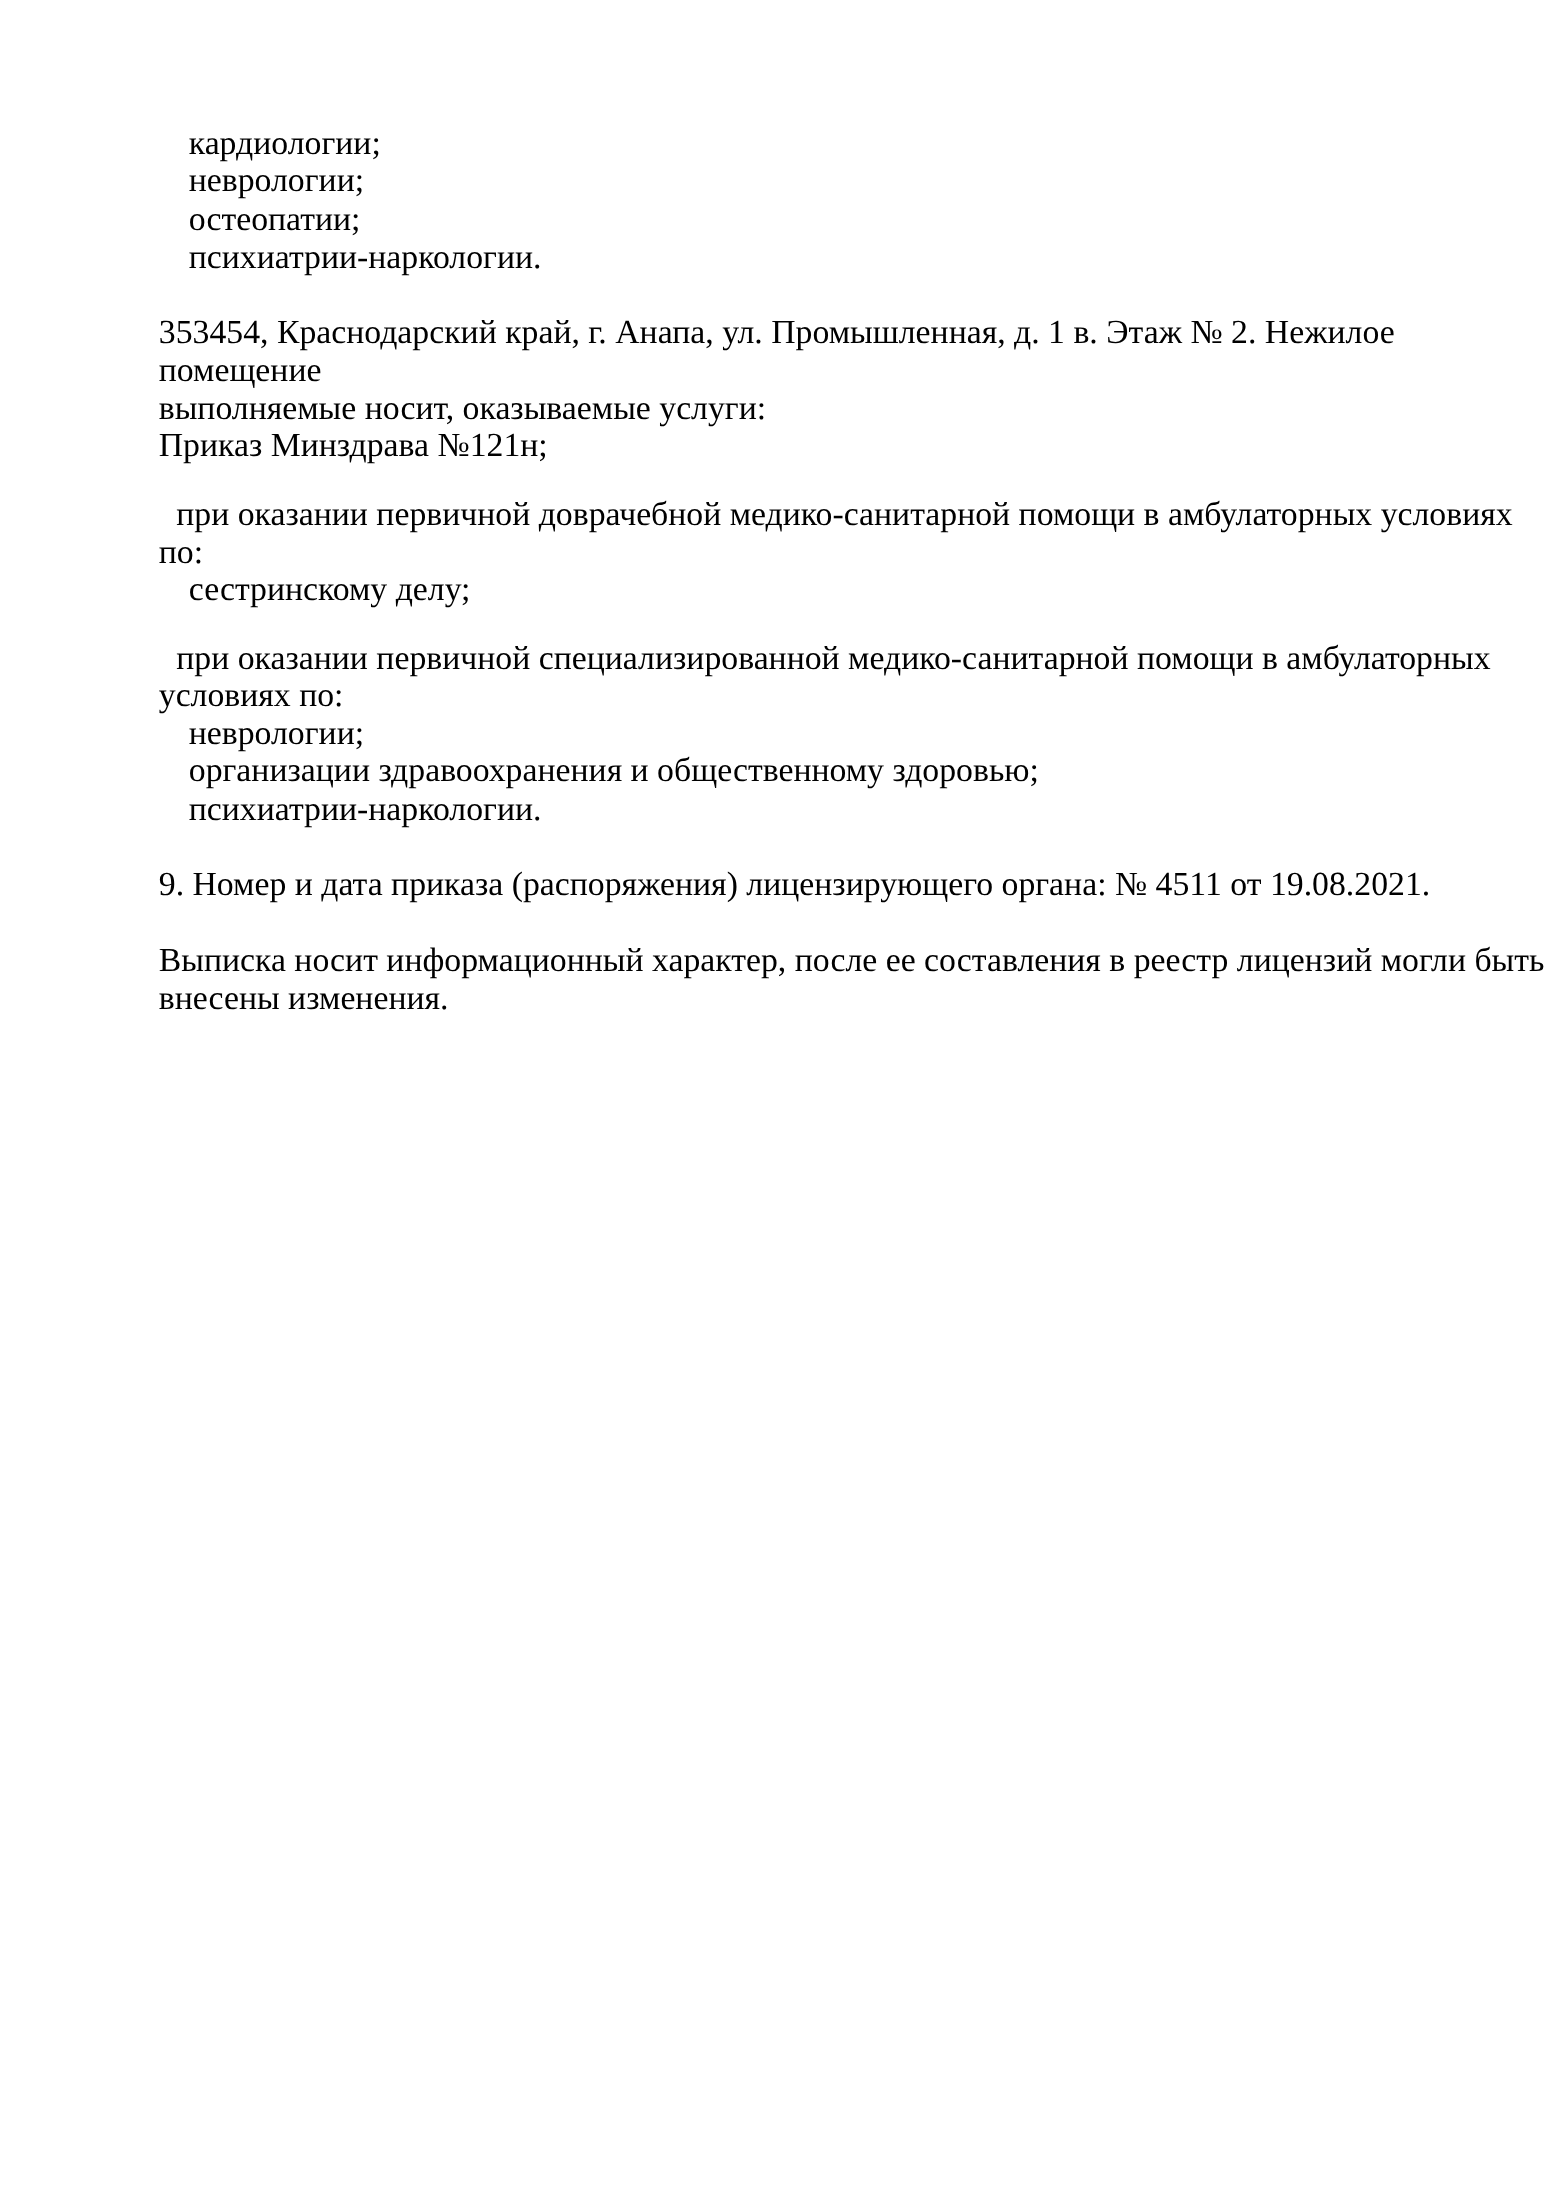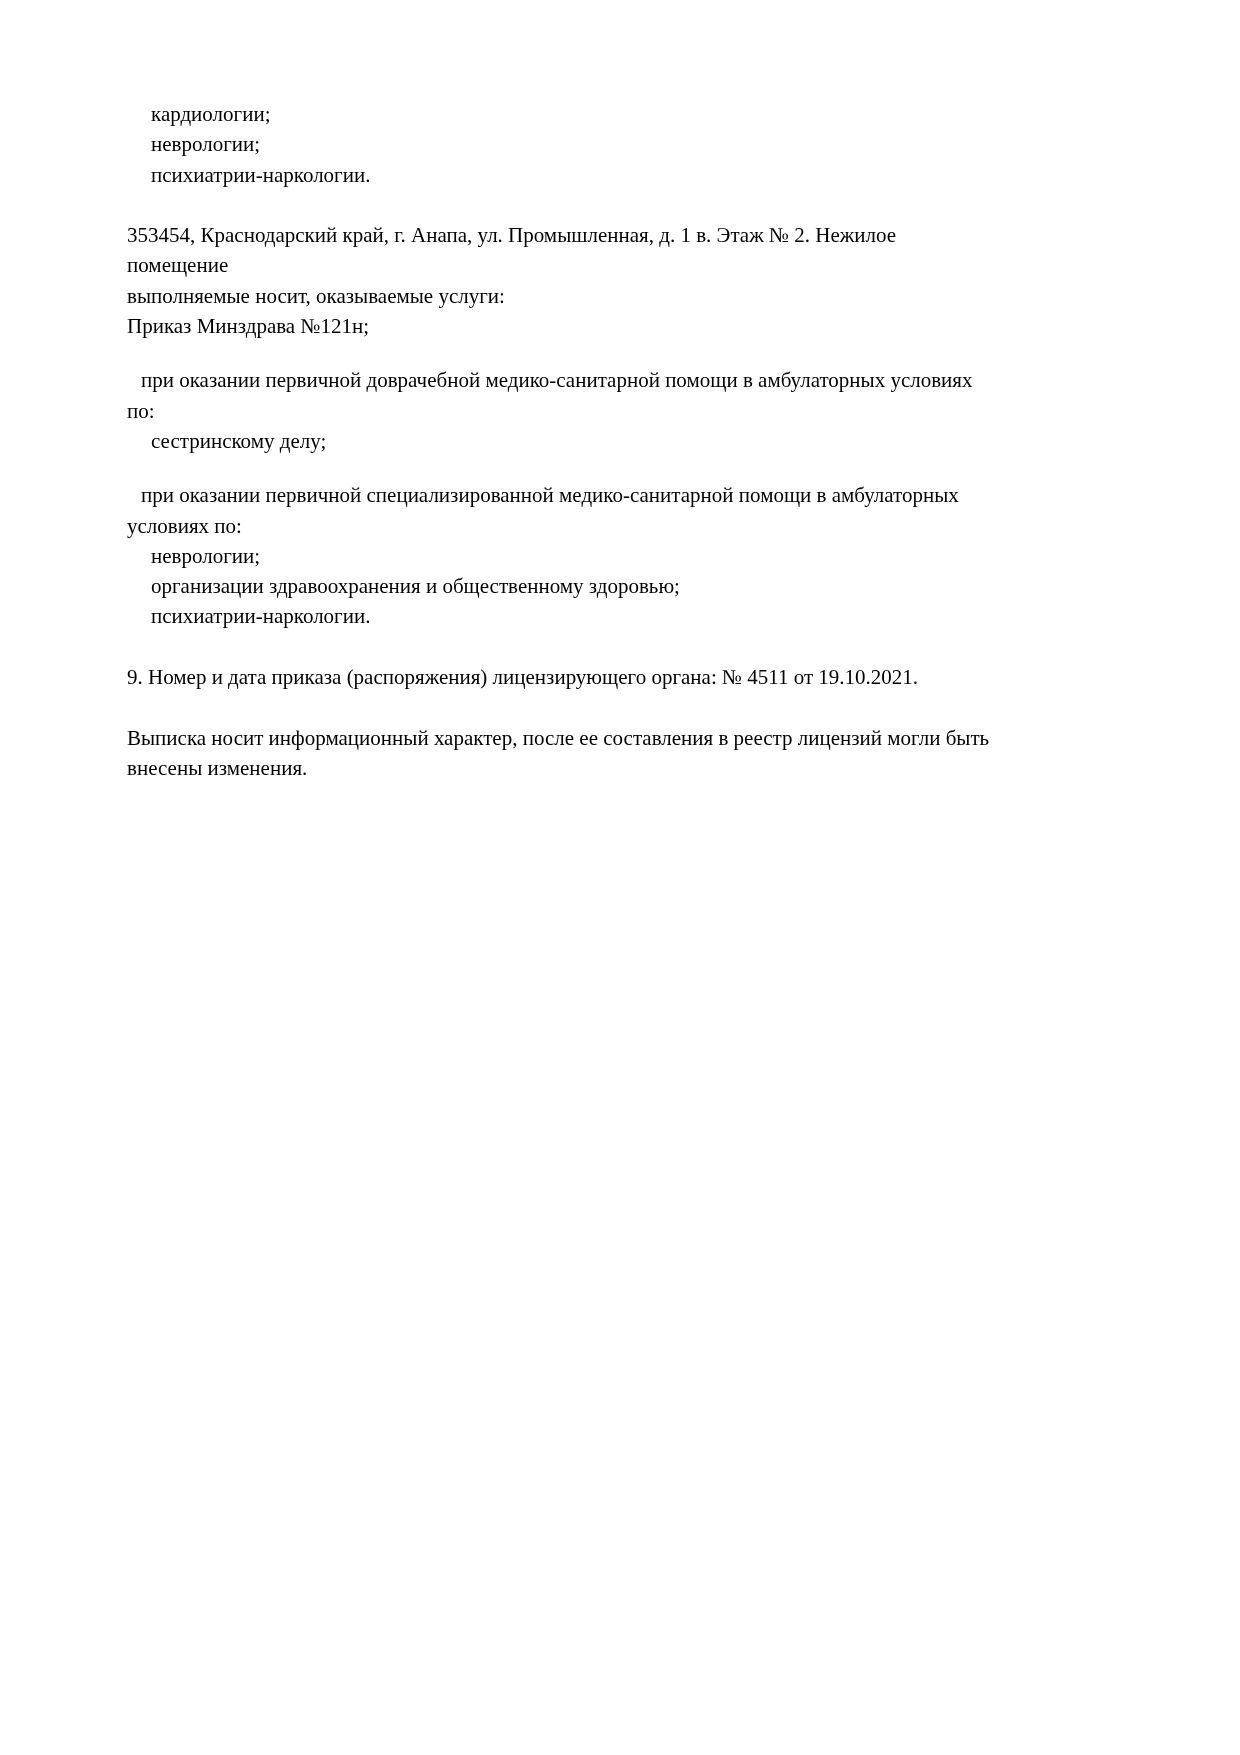--- a/index.html
+++ b/index.html
@@ -7,21 +7,21 @@
     padding: 0;
     background: #ffffff;
   }
   .page {
     position: relative;
     width: 1240px;
     height: 1755px;
     background: #ffffff;
     color: #000000;
     font-family: "Liberation Serif", "DejaVu Serif", serif;
-    font-size: 21px;
+    font-size: 27px;
     overflow: hidden;
   }
   .doc-body {
     position: absolute;
     left: 127px;
     top: 99px;
     width: 1010px;
   }
   .line {
     line-height: 30.3px;
@@ -33,33 +33,34 @@
   .indent-1 { padding-left: 14px; margin-top: 24px; }
   .indent-2 { padding-left: 24px; }
 </style>
 </head>
 <body>
 
 <div class="page">
   <div class="doc-body" id="doc-body">
       <div class="line indent-2">кардиологии;</div>
       <div class="line indent-2">неврологии;</div>
+      <div class="line indent-2">остеопатии;</div>
       <div class="line indent-2">психиатрии-наркологии.</div>
       <div class="line indent-0"></div>
       <div class="line indent-0">353454, Краснодарский край, г. Анапа, ул. Промышленная, д. 1 в. Этаж № 2. Нежилое</div>
       <div class="line indent-0">помещение</div>
       <div class="line indent-0">выполняемые носит, оказываемые услуги:</div>
       <div class="line indent-0">Приказ Минздрава №121н;</div>
       <div class="line indent-1">при оказании первичной доврачебной медико-санитарной помощи в амбулаторных условиях</div>
       <div class="line indent-0">по:</div>
       <div class="line indent-2">сестринскому делу;</div>
       <div class="line indent-1">при оказании первичной специализированной медико-санитарной помощи в амбулаторных</div>
       <div class="line indent-0">условиях по:</div>
       <div class="line indent-2">неврологии;</div>
       <div class="line indent-2">организации здравоохранения и общественному здоровью;</div>
       <div class="line indent-2">психиатрии-наркологии.</div>
       <div class="line indent-0"></div>
-      <div class="line indent-0">9. Номер и дата приказа (распоряжения) лицензирующего органа: № 4511 от 19.10.2021.</div>
+      <div class="line indent-0">9. Номер и дата приказа (распоряжения) лицензирующего органа: № 4511 от 19.08.2021.</div>
       <div class="line indent-0"></div>
       <div class="line indent-0">Выписка носит информационный характер, после ее составления в реестр лицензий могли быть</div>
       <div class="line indent-0">внесены изменения.</div>
     </div>
 </div>
 
 </body></html>

